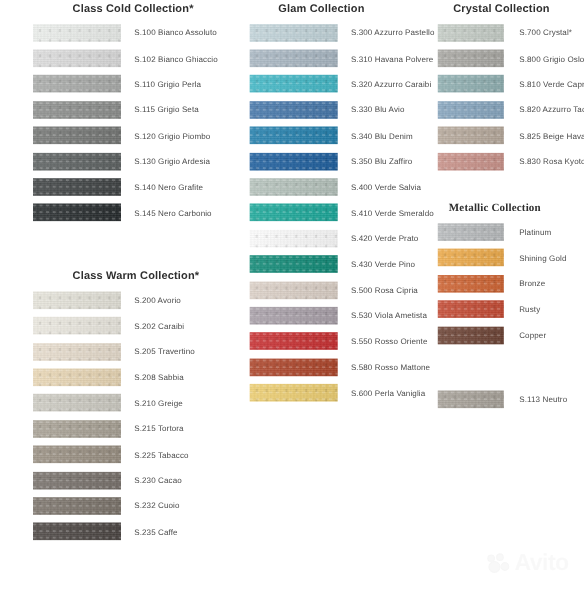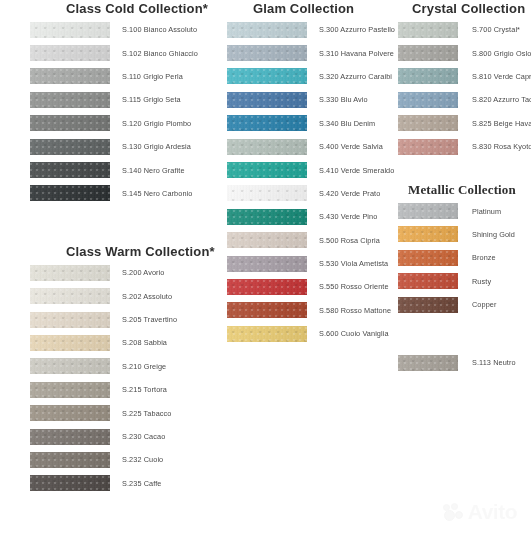--- a/index.html
+++ b/index.html
@@ -26,21 +26,21 @@
   }
   .col {
     position: relative;
     box-sizing: border-box;
   }
   .col-cold  { width: 190px; padding-left: 30px; }
   .col-glam  { width: 190px; padding-left: 37px; }
   .col-cryst { width: 151px; padding-left: 18px; }
 
   .collection-title {
-    font-size: 13px;
+    font-size: 10px;
     font-weight: bold;
     letter-spacing: .15px;
     color: #2f2f2f;
     height: 18px;
     line-height: 18px;
     white-space: nowrap;
   }
   .title-cold  { padding-left: 36px; }
   .title-glam  { padding-left: 26px; }
   .title-cryst { padding-left: 14px; }
@@ -173,21 +173,21 @@
 
     <div class="collection-title title-cold">Class Warm Collection*</div>
 
     <div class="swatch-list">
       <div class="swatch-row">
         <span class="chip" style="background-color: rgb(232, 230, 220); background-image: radial-gradient(circle at 20% 30%, rgba(255, 255, 255, 0.22) 0px, rgba(255, 255, 255, 0.22) 1px, transparent 1.4px), radial-gradient(circle at 70% 65%, rgba(0, 0, 0, 0.1) 0px, rgba(0, 0, 0, 0.1) 1px, transparent 1.4px), linear-gradient(115deg, rgba(255, 255, 255, 0.1), rgba(0, 0, 0, 0.07));"></span>
         <span class="swatch-label">S.200 Avorio</span>
       </div>
       <div class="swatch-row">
         <span class="chip" style="background-color: rgb(238, 235, 226); background-image: radial-gradient(circle at 20% 30%, rgba(255, 255, 255, 0.22) 0px, rgba(255, 255, 255, 0.22) 1px, transparent 1.4px), radial-gradient(circle at 70% 65%, rgba(0, 0, 0, 0.1) 0px, rgba(0, 0, 0, 0.1) 1px, transparent 1.4px), linear-gradient(115deg, rgba(255, 255, 255, 0.1), rgba(0, 0, 0, 0.07));"></span>
-        <span class="swatch-label">S.202 Assoluto</span>
+        <span class="swatch-label">S.202 Caraibi</span>
       </div>
       <div class="swatch-row">
         <span class="chip" style="background-color: rgb(234, 223, 207); background-image: radial-gradient(circle at 20% 30%, rgba(255, 255, 255, 0.22) 0px, rgba(255, 255, 255, 0.22) 1px, transparent 1.4px), radial-gradient(circle at 70% 65%, rgba(0, 0, 0, 0.1) 0px, rgba(0, 0, 0, 0.1) 1px, transparent 1.4px), linear-gradient(115deg, rgba(255, 255, 255, 0.1), rgba(0, 0, 0, 0.07));"></span>
         <span class="swatch-label">S.205 Travertino</span>
       </div>
       <div class="swatch-row">
         <span class="chip" style="background-color: rgb(236, 217, 182); background-image: radial-gradient(circle at 20% 30%, rgba(255, 255, 255, 0.22) 0px, rgba(255, 255, 255, 0.22) 1px, transparent 1.4px), radial-gradient(circle at 70% 65%, rgba(0, 0, 0, 0.1) 0px, rgba(0, 0, 0, 0.1) 1px, transparent 1.4px), linear-gradient(115deg, rgba(255, 255, 255, 0.1), rgba(0, 0, 0, 0.07));"></span>
         <span class="swatch-label">S.208 Sabbia</span>
       </div>
       <div class="swatch-row">
@@ -235,20 +235,24 @@
       </div>
       <div class="swatch-row">
         <span class="chip" style="background-color: rgb(67, 118, 171); background-image: radial-gradient(circle at 20% 30%, rgba(255, 255, 255, 0.22) 0px, rgba(255, 255, 255, 0.22) 1px, transparent 1.4px), radial-gradient(circle at 70% 65%, rgba(0, 0, 0, 0.1) 0px, rgba(0, 0, 0, 0.1) 1px, transparent 1.4px), linear-gradient(115deg, rgba(255, 255, 255, 0.1), rgba(0, 0, 0, 0.07));"></span>
         <span class="swatch-label">S.330 Blu Avio</span>
       </div>
       <div class="swatch-row">
         <span class="chip" style="background-color: rgb(31, 127, 174); background-image: radial-gradient(circle at 20% 30%, rgba(255, 255, 255, 0.22) 0px, rgba(255, 255, 255, 0.22) 1px, transparent 1.4px), radial-gradient(circle at 70% 65%, rgba(0, 0, 0, 0.1) 0px, rgba(0, 0, 0, 0.1) 1px, transparent 1.4px), linear-gradient(115deg, rgba(255, 255, 255, 0.1), rgba(0, 0, 0, 0.07));"></span>
         <span class="swatch-label">S.340 Blu Denim</span>
       </div>
       <div class="swatch-row">
+        <span class="chip" style="background-color: rgb(26, 93, 158); background-image: radial-gradient(circle at 20% 30%, rgba(255, 255, 255, 0.22) 0px, rgba(255, 255, 255, 0.22) 1px, transparent 1.4px), radial-gradient(circle at 70% 65%, rgba(0, 0, 0, 0.1) 0px, rgba(0, 0, 0, 0.1) 1px, transparent 1.4px), linear-gradient(115deg, rgba(255, 255, 255, 0.1), rgba(0, 0, 0, 0.07));"></span>
+        <span class="swatch-label">S.350 Blu Zaffiro</span>
+      </div>
+      <div class="swatch-row">
         <span class="chip" style="background-color: rgb(182, 196, 189); background-image: radial-gradient(circle at 20% 30%, rgba(255, 255, 255, 0.22) 0px, rgba(255, 255, 255, 0.22) 1px, transparent 1.4px), radial-gradient(circle at 70% 65%, rgba(0, 0, 0, 0.1) 0px, rgba(0, 0, 0, 0.1) 1px, transparent 1.4px), linear-gradient(115deg, rgba(255, 255, 255, 0.1), rgba(0, 0, 0, 0.07));"></span>
         <span class="swatch-label">S.400 Verde Salvia</span>
       </div>
       <div class="swatch-row">
         <span class="chip" style="background-color: rgb(23, 169, 154); background-image: radial-gradient(circle at 20% 30%, rgba(255, 255, 255, 0.22) 0px, rgba(255, 255, 255, 0.22) 1px, transparent 1.4px), radial-gradient(circle at 70% 65%, rgba(0, 0, 0, 0.1) 0px, rgba(0, 0, 0, 0.1) 1px, transparent 1.4px), linear-gradient(115deg, rgba(255, 255, 255, 0.1), rgba(0, 0, 0, 0.07));"></span>
         <span class="swatch-label">S.410 Verde Smeraldo</span>
       </div>
       <div class="swatch-row">
         <span class="chip" style="background-image: radial-gradient(circle at 20% 30%, rgba(255, 255, 255, 0.22) 0px, rgba(255, 255, 255, 0.22) 1px, transparent 1.4px), radial-gradient(circle at 70% 65%, rgba(0, 0, 0, 0.1) 0px, rgba(0, 0, 0, 0.1) 1px, transparent 1.4px), linear-gradient(115deg, rgba(255, 255, 255, 0.1), rgba(0, 0, 0, 0.07));"></span>
         <span class="swatch-label">S.420 Verde Prato</span>
@@ -268,21 +272,21 @@
       <div class="swatch-row">
         <span class="chip" style="background-color: rgb(202, 44, 46); background-image: radial-gradient(circle at 20% 30%, rgba(255, 255, 255, 0.22) 0px, rgba(255, 255, 255, 0.22) 1px, transparent 1.4px), radial-gradient(circle at 70% 65%, rgba(0, 0, 0, 0.1) 0px, rgba(0, 0, 0, 0.1) 1px, transparent 1.4px), linear-gradient(115deg, rgba(255, 255, 255, 0.1), rgba(0, 0, 0, 0.07));"></span>
         <span class="swatch-label">S.550 Rosso Oriente</span>
       </div>
       <div class="swatch-row">
         <span class="chip" style="background-color: rgb(174, 66, 38); background-image: radial-gradient(circle at 20% 30%, rgba(255, 255, 255, 0.22) 0px, rgba(255, 255, 255, 0.22) 1px, transparent 1.4px), radial-gradient(circle at 70% 65%, rgba(0, 0, 0, 0.1) 0px, rgba(0, 0, 0, 0.1) 1px, transparent 1.4px), linear-gradient(115deg, rgba(255, 255, 255, 0.1), rgba(0, 0, 0, 0.07));"></span>
         <span class="swatch-label">S.580 Rosso Mattone</span>
       </div>
       <div class="swatch-row">
         <span class="chip" style="background-color: rgb(240, 208, 112); background-image: radial-gradient(circle at 20% 30%, rgba(255, 255, 255, 0.22) 0px, rgba(255, 255, 255, 0.22) 1px, transparent 1.4px), radial-gradient(circle at 70% 65%, rgba(0, 0, 0, 0.1) 0px, rgba(0, 0, 0, 0.1) 1px, transparent 1.4px), linear-gradient(115deg, rgba(255, 255, 255, 0.1), rgba(0, 0, 0, 0.07));"></span>
-        <span class="swatch-label">S.600 Cuoio Vaniglia</span>
+        <span class="swatch-label">S.600 Perla Vaniglia</span>
       </div>
     </div>
   </div>
 
   <div class="col col-cryst">
     <div class="collection-title title-cryst">Crystal Collection</div>
 
     <div class="swatch-list">
       <div class="swatch-row">
         <span class="chip chip-cryst" style="background-color: rgb(199, 207, 200); background-image: radial-gradient(circle at 20% 30%, rgba(255, 255, 255, 0.22) 0px, rgba(255, 255, 255, 0.22) 1px, transparent 1.4px), radial-gradient(circle at 70% 65%, rgba(0, 0, 0, 0.1) 0px, rgba(0, 0, 0, 0.1) 1px, transparent 1.4px), linear-gradient(115deg, rgba(255, 255, 255, 0.1), rgba(0, 0, 0, 0.07));"></span>

